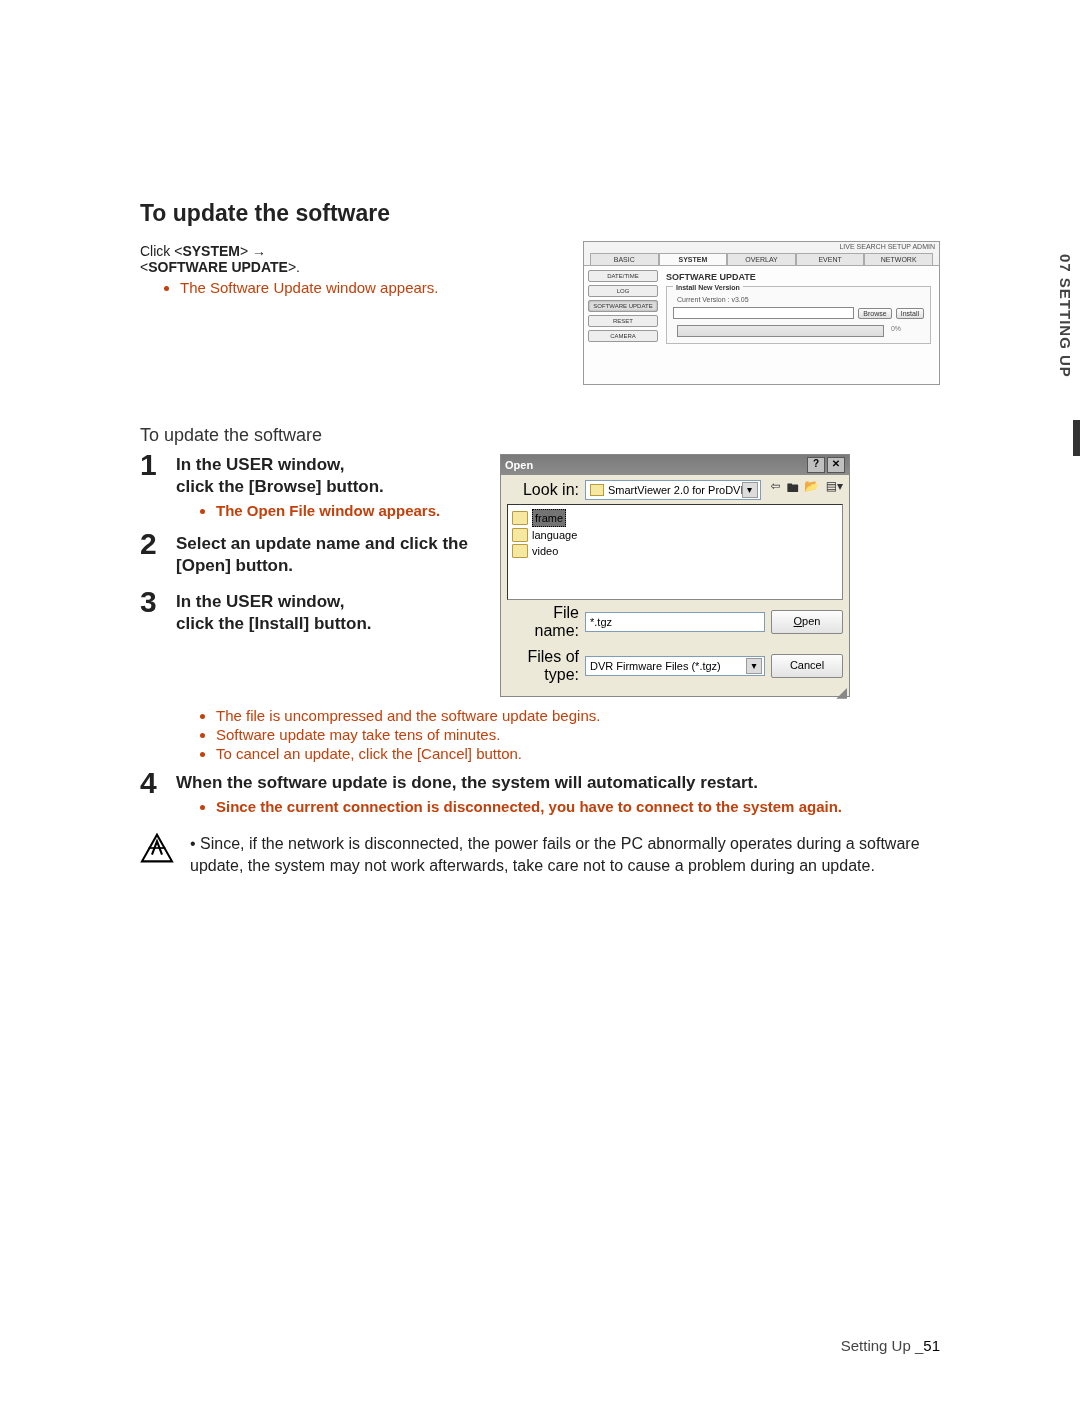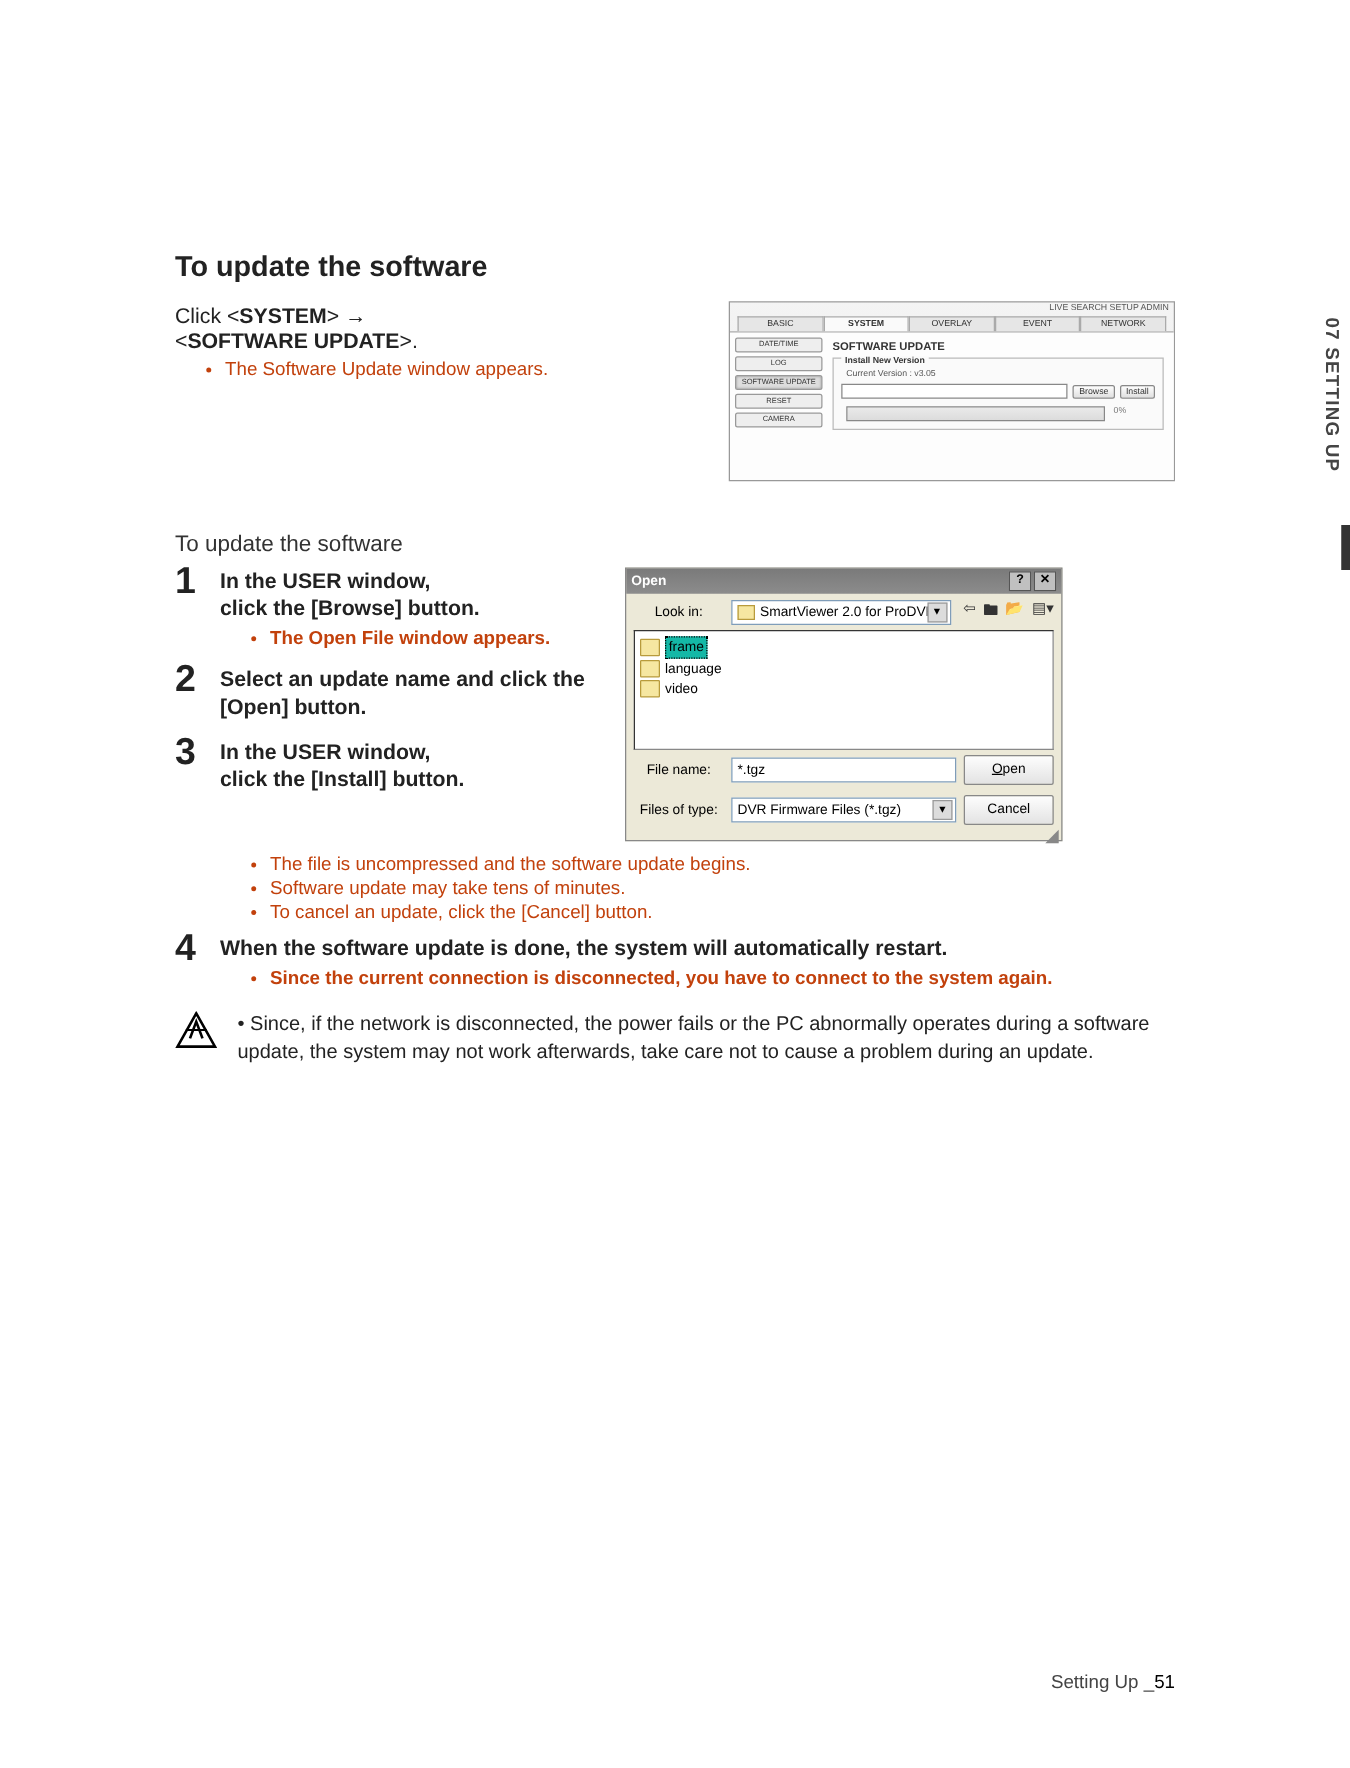--- a/index.html
+++ b/index.html
@@ -22,21 +22,21 @@
     font-weight: bold;
     margin: 0 0 14px 0;
   }
   .sub-title {
     font-size: 18px;
     font-weight: normal;
     margin: 40px 0 8px 0;
     color: #333;
   }
   .instruction {
-    font-size: 17px;
+    font-size: 14px;
     margin: 2px 0;
   }
   .instruction b { font-weight: bold; }
   ul.bullets {
     margin: 4px 0 0 0;
     padding-left: 40px;
     list-style: disc;
     font-size: 15px;
     color: #c2410c;
   }
@@ -274,22 +274,22 @@
     color:#000;
   }
   .shot2 .row {
     display:flex;
     align-items:center;
     gap:6px;
     padding: 4px 6px;
   }
   .shot2 .lbl {
     width: 72px;
-    text-align: center;
-    font-size: 11px;
+    text-align: right;
+    font-size: 16px;
   }
   .shot2 .combo, .shot2 .txt {
     flex:1;
     background:#fff;
     border: 1px solid #7f9db9;
     height: 18px;
     display:flex;
     align-items:center;
     padding: 0 4px;
     font-size: 11px;
@@ -323,21 +323,21 @@
     padding: 4px;
     font-size:11px;
   }
   .shot2 .folder {
     display:flex;
     align-items:center;
     gap:4px;
     line-height:16px;
   }
   .shot2 .folder.selected .fname {
-    background:#14b8a6;
+    background:#737373;
     border:1px dotted #000;
     padding:0 2px;
   }
   .shot2 .fld-icon {
     width:14px;height:12px;
     background:#f6e7a1;
     border:1px solid #b89b3c;
     border-radius:1px;
   }
   .shot2 .dlgbtn {

